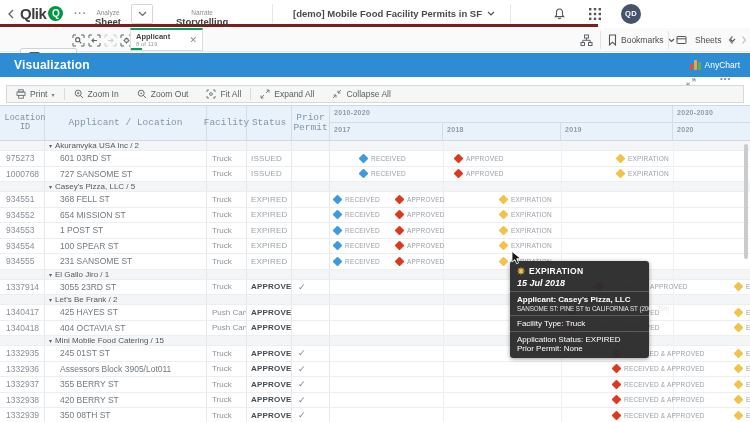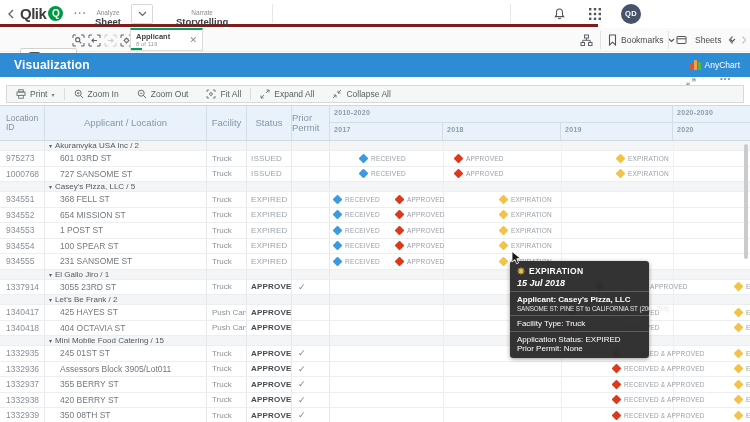--- a/index.html
+++ b/index.html
@@ -50,22 +50,22 @@
   .ss-ico{position:absolute;top:78px;color:#8a8a8a;}
   
   .ctoolbar{position:absolute;left:6px;top:85px;width:738px;height:18px;background:#f5f6f6;border:1px solid #d6d8d9;
     display:flex;align-items:center;font-size:8.5px;color:#5a5f63;}
   .ct-item{display:flex;align-items:center;gap:4px;padding:0 9px;height:100%;}
   .ct-div{width:1px;height:12px;background:#d9dbdc;}
   .caret{font-size:6px;color:#7a7f83;}
   
   .grid{position:absolute;left:0;top:105px;width:750px;height:317px;overflow:hidden;border-top:1px solid #cdd8e2;}
   .ghead{position:relative;display:flex;height:35px;background:#e9f2fa;border-bottom:1px solid #cfd9e2;}
-  .hcell{display:flex;align-items:center;justify-content:center;text-align:left;font-size:9.5px;color:#8296a8;
-    border-right:1px solid #d3dde6;line-height:1.1;}
+  .hcell{display:flex;align-items:center;justify-content:center;text-align:center;font-size:9.5px;color:#8296a8;
+    border-right:1px solid #d3dde6;line-height:1.1;font-family:Liberation Mono, monospace;}
   .tlhead{width:420px;display:flex;flex-direction:column;}
   .range-row{display:flex;height:17px;border-bottom:1px solid #d3dde6;}
   .year-row{display:flex;height:18px;}
   .range,.year{font-size:7px;font-weight:bold;color:#8d9ba9;padding:3px 0 0 4px;border-right:1px solid #d3dde6;letter-spacing:0.3px;}
   .gbody{position:relative;}
   .row{display:flex;background:#fff;border-bottom:1px solid #eceef0;}
   .data-row{height:15.5px;}
   .group-row{height:10px;background:#f4f5f6;}
   .cell{border-right:1px solid #e6e9ec;overflow:hidden;white-space:nowrap;display:flex;align-items:center;}
   .c-id{width:45px;padding-left:6px;font-size:8.5px;color:#878f97;}
@@ -120,20 +120,26 @@
         <svg width="9" height="6" viewBox="0 0 9 6">
             <polyline points="1,1 4.5,4.5 8,1" fill="none" stroke="#666" stroke-width="1.2"></polyline>
           </svg>
       </div>
     </div>
     <div class="tb-abs nav-block" style="left:176px">
       <span class="nav-small">Narrate</span>
       <span class="nav-big">Storytelling</span>
     </div>
     <div class="vdiv" style="left:272px"></div>
+    <div class="tb-abs app-title" style="left:293px">
+      <span>[demo] Mobile Food Facility Permits in SF</span>
+      <svg width="8" height="5" viewBox="0 0 8 5">
+          <polyline points="1,1 4,4 7,1" fill="none" stroke="#555" stroke-width="1.2"></polyline>
+        </svg>
+    </div>
     <div class="vdiv" style="left:510px"></div>
     <div class="tb-abs" style="left:553px">
       <svg width="13" height="14" viewBox="0 0 13 14">
         <path d="M6.5 2 C4.5 2 3.5 3.6 3.5 5.5 L3.5 8 L2.3 9.6 L10.7 9.6 L9.5 8 L9.5 5.5 C9.5 3.6 8.5 2 6.5 2 Z" fill="none" stroke="#555" stroke-width="1.1"></path>
         <path d="M5.3 11 A1.3 1.3 0 0 0 7.7 11" fill="none" stroke="#555" stroke-width="1.1"></path>
       </svg>
     </div>
     <div class="tb-abs" style="left:589px">
       <svg width="12" height="12" viewBox="0 0 12 12">
         <g fill="#555">

